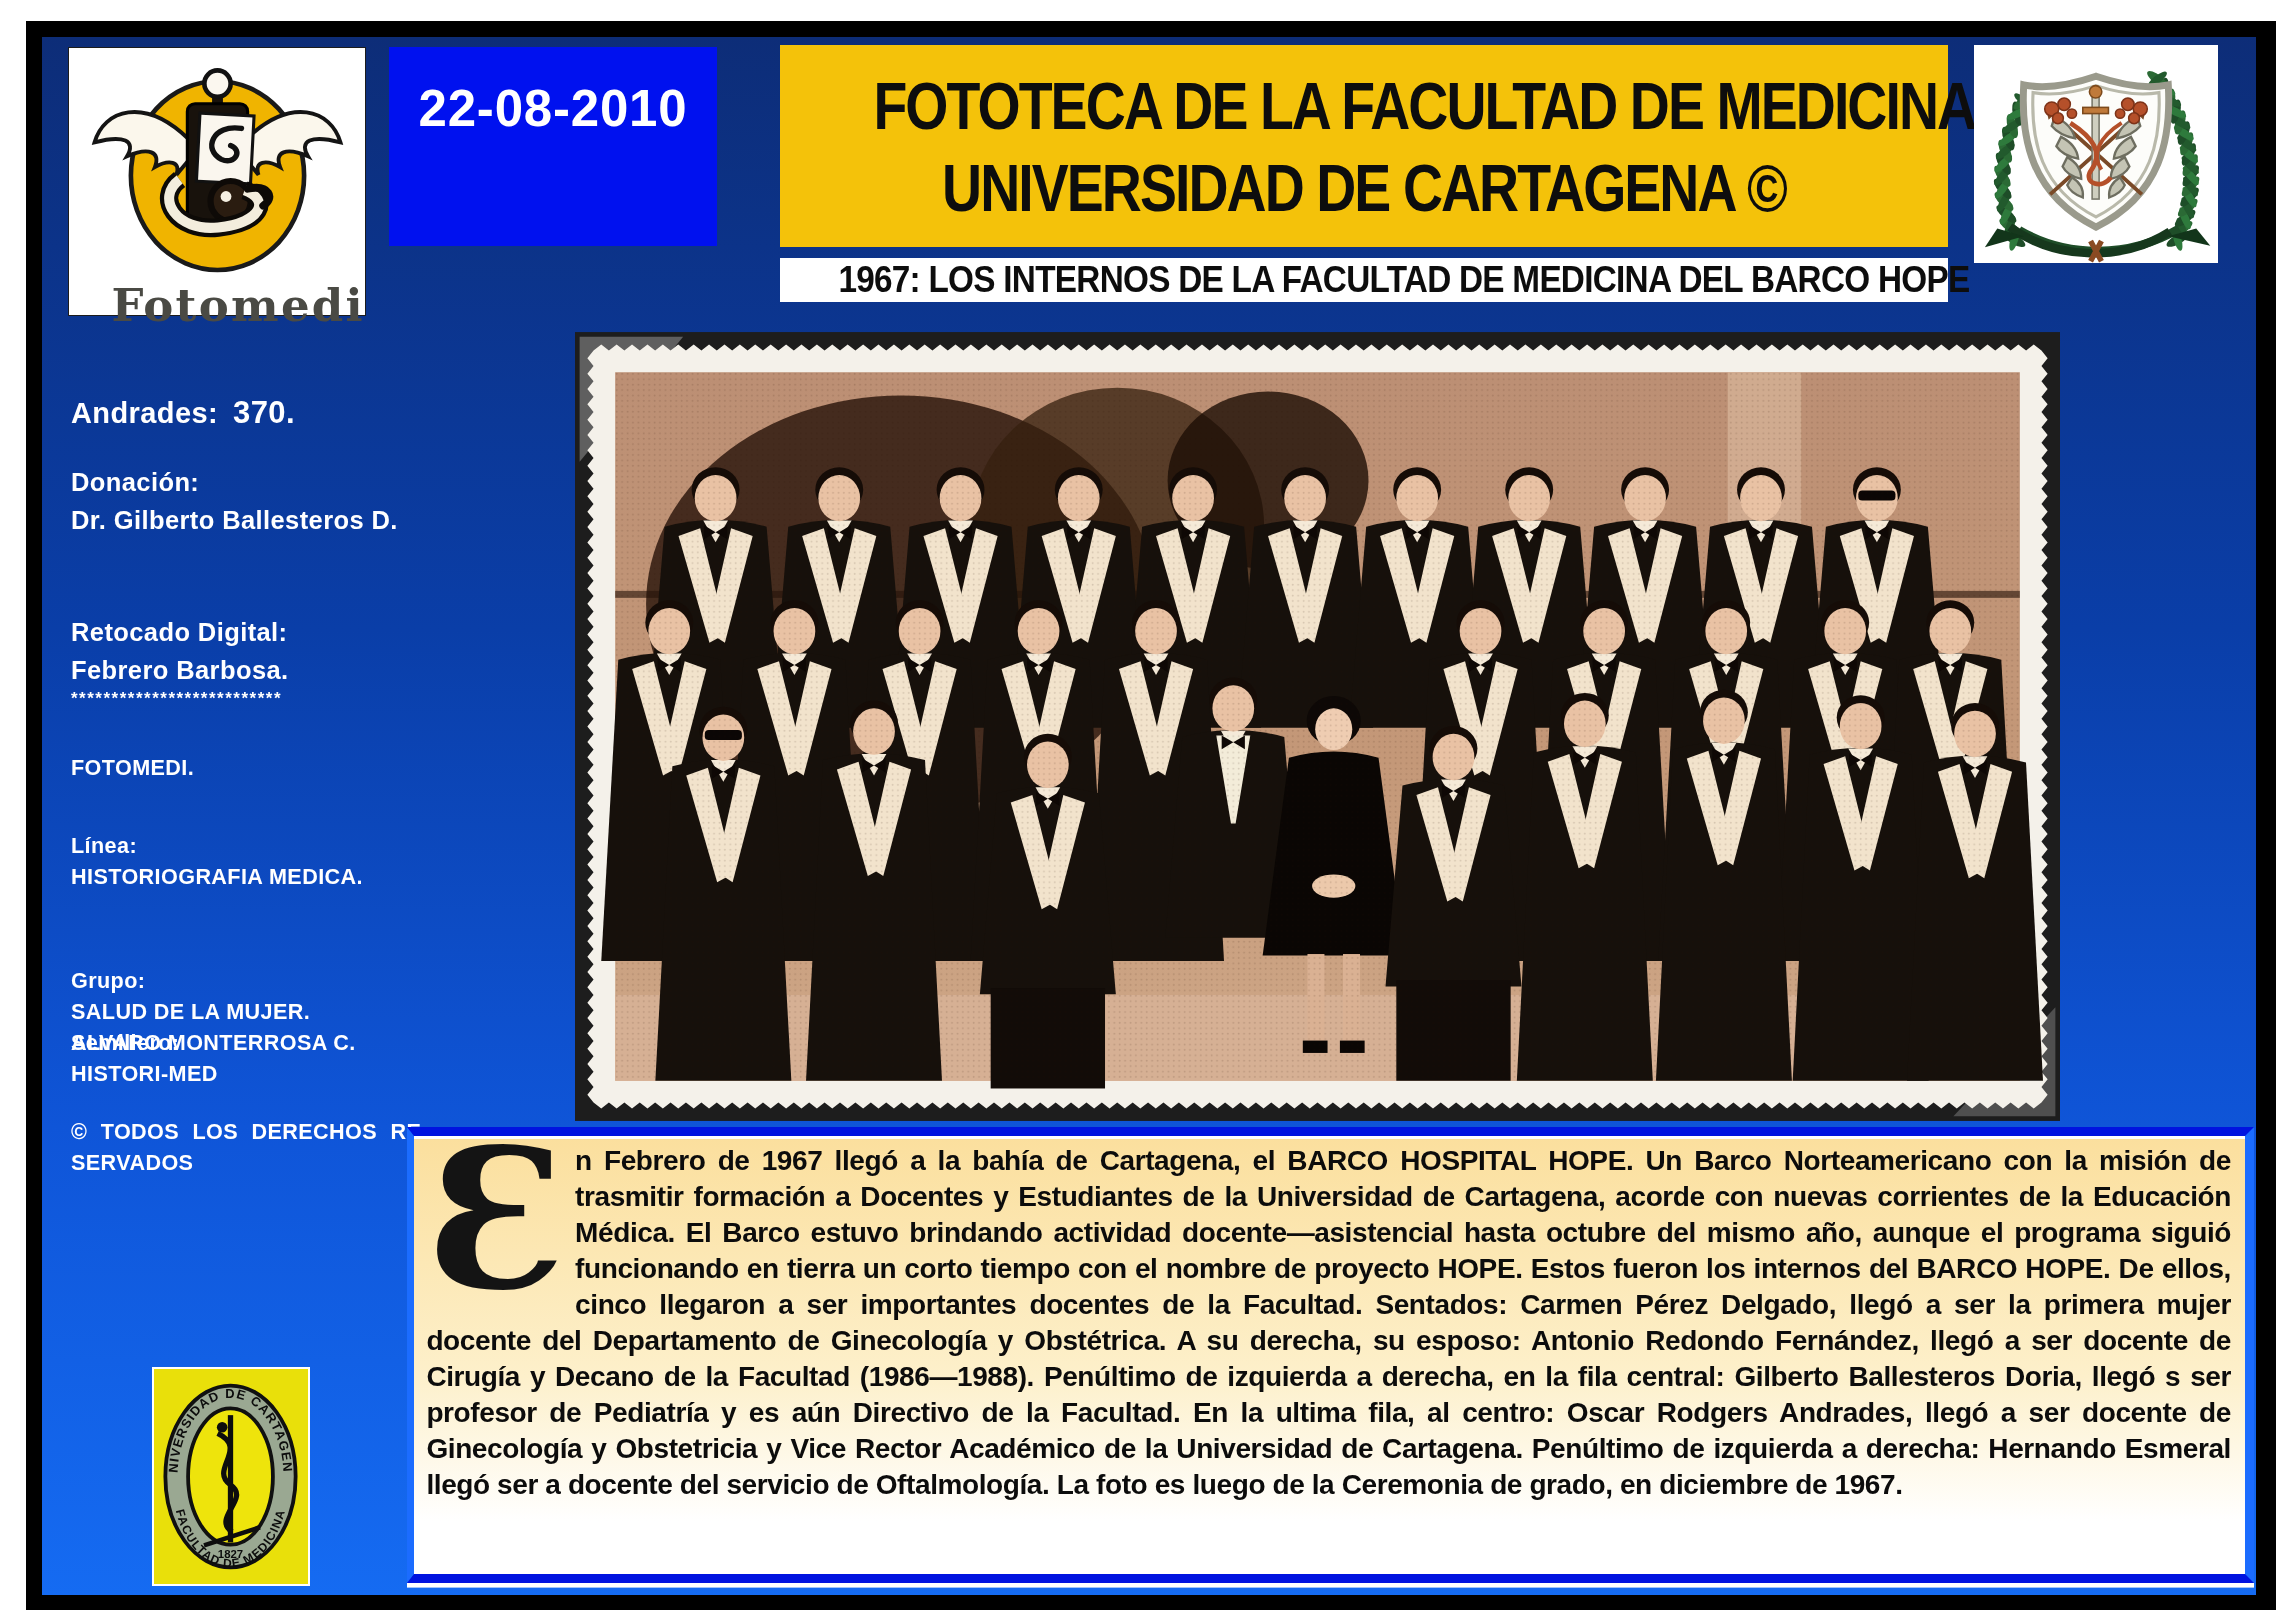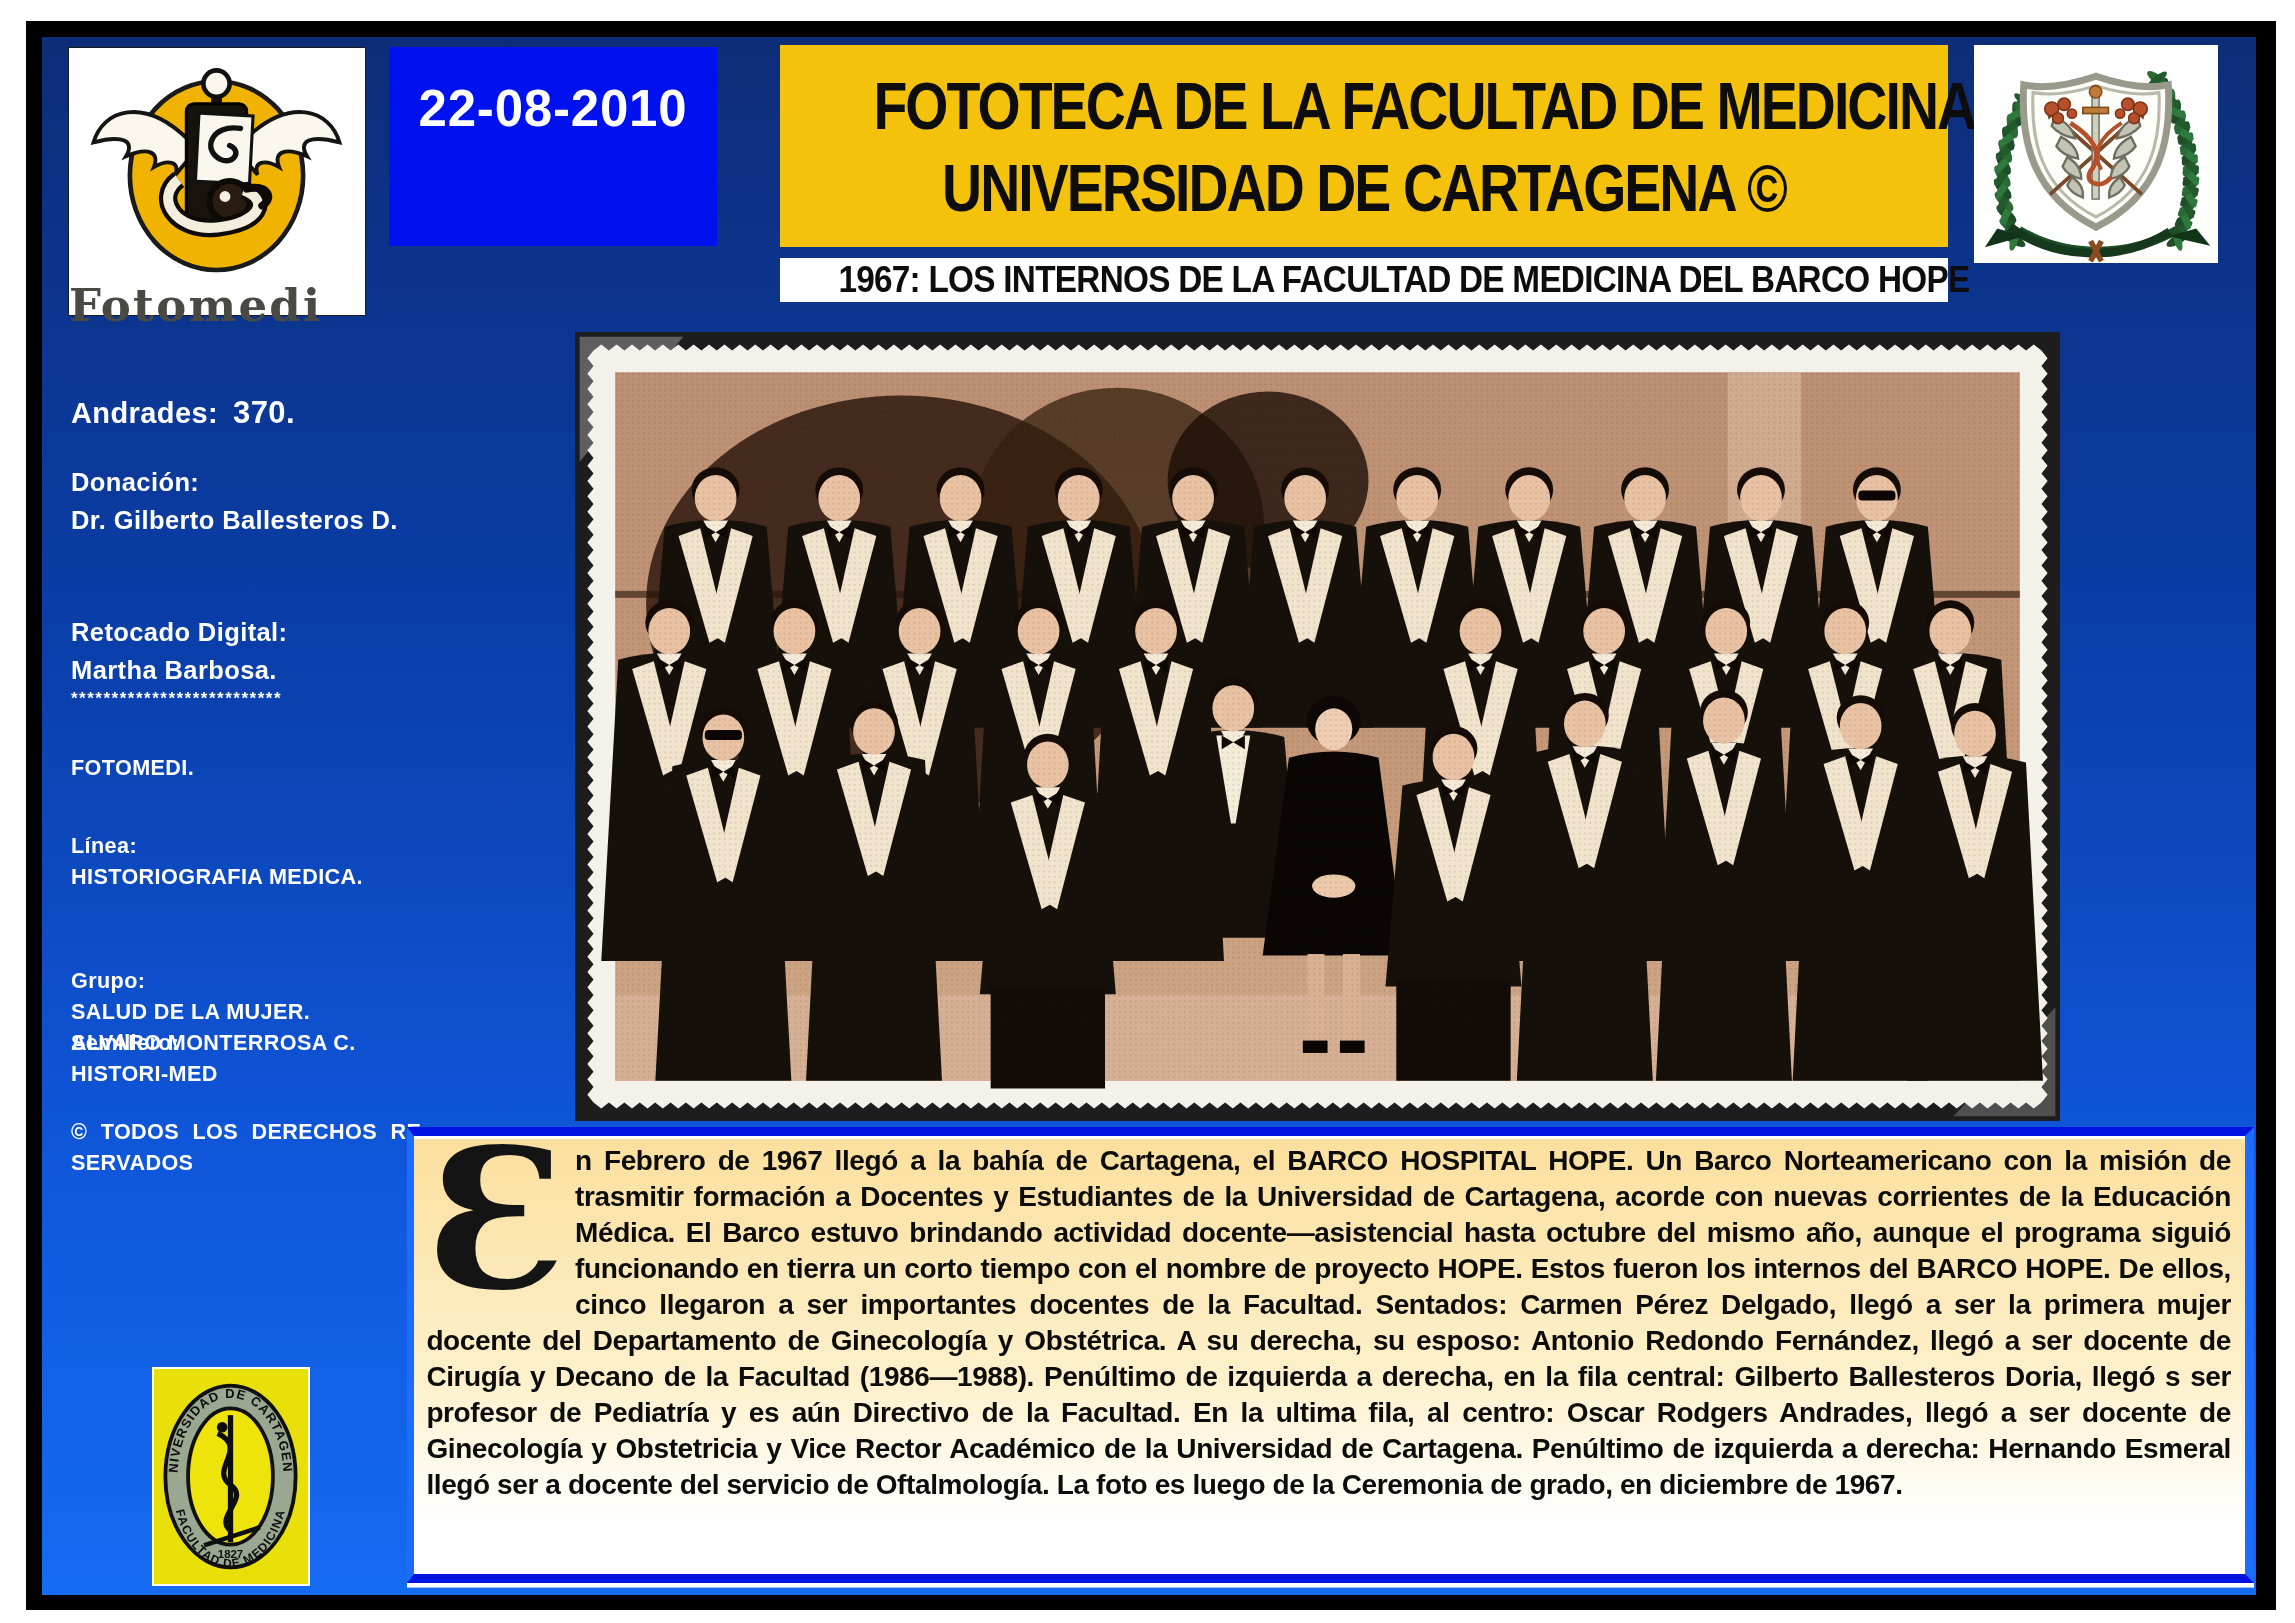--- a/index.html
+++ b/index.html
@@ -4,21 +4,21 @@
 <style>
   html,body{margin:0;padding:0;background:#ffffff;}
   .page{position:relative;width:2295px;height:1623px;background:#ffffff;overflow:hidden;
         font-family:"Liberation Sans",sans-serif;}
   .frame{position:absolute;left:26px;top:21px;width:2250px;height:1589px;background:#000000;}
   .canvas{position:absolute;left:16px;top:15.5px;width:2214px;height:1558px;
           background:linear-gradient(180deg,#0d2d78 0%,#0a3ea8 38%,#0f55d8 70%,#156bf2 100%);}
 
   
   .fotomedi-box{position:absolute;left:26px;top:10.8px;width:298px;height:269px;background:#ffffff;
-                border:1.5px solid #1c1c1c;box-sizing:border-box;text-align:left;}
+                border:1.5px solid #1c1c1c;box-sizing:border-box;text-align:right;}
   .fotomedi-name{font-family:"DejaVu Serif","Liberation Serif",serif;font-weight:bold;
                  font-size:45px;color:#4a4a44;letter-spacing:2.3px;margin-top:-4.6px;}
   .date-box{position:absolute;left:347px;top:10.8px;width:328px;height:199px;background:#0011ef;
             color:#ffffff;text-align:center;font-weight:bold;padding-top:25px;box-sizing:border-box;}
   .date-line{font-size:51px;line-height:73px;letter-spacing:0.8px;}
   .banner{position:absolute;left:738px;top:8.5px;width:1168px;height:202px;background:#f4c20a;
           text-align:center;color:#0d0d0d;padding-top:20px;box-sizing:border-box;}
   .banner-line{font-weight:900;font-size:66px;line-height:82px;letter-spacing:-2.3px;
                transform:scaleX(0.84);transform-origin:center;white-space:nowrap;}
   .subtitle-bar{position:absolute;left:738px;top:221px;width:1168px;height:44px;background:#ffffff;
@@ -215,21 +215,21 @@
 
       <div class="sb" id="sbRegistros">
         <span>Andrades:</span><span class="val">370.</span>
       </div>
       <div class="sb" id="sbDonacion">
         <div class="lg">Donación:</div>
         <div class="lg">Dr. Gilberto Ballesteros D.</div>
       </div>
       <div class="sb" id="sbRetocado">
         <div class="lg">Retocado Digital:</div>
-        <div class="lg">Martha Barbosa.</div>
+        <div class="lg">Febrero Barbosa.</div>
         <div class="stars">**************************</div>
       </div>
       <div class="sb" id="sbProyecto">
         <div class="sm">FOTOMEDI.</div>
       </div>
       <div class="sb" id="sbLinea">
         <div class="sm">Línea:</div>
         <div class="sm">HISTORIOGRAFIA MEDICA.</div>
       </div>
       <div class="sb" id="sbGrupo">

